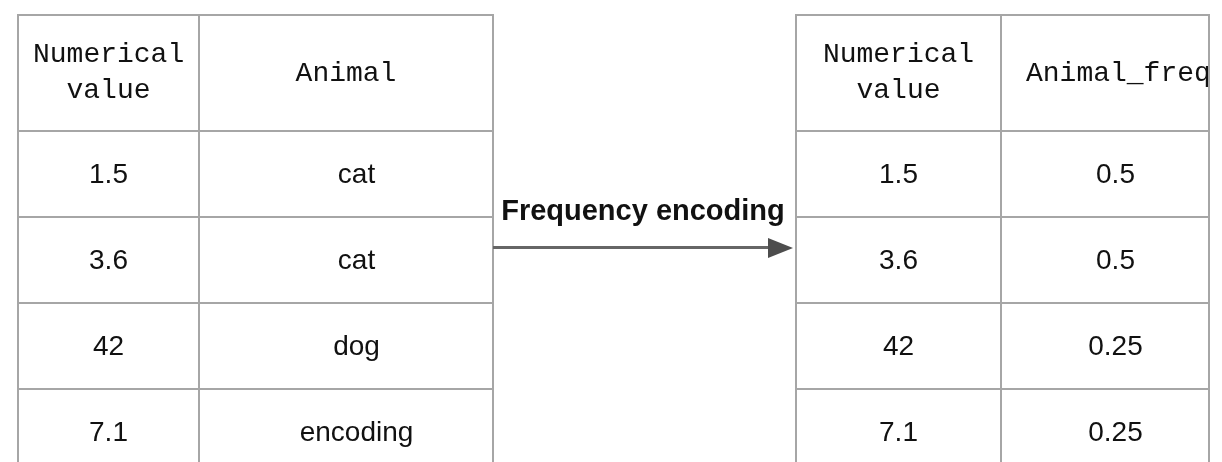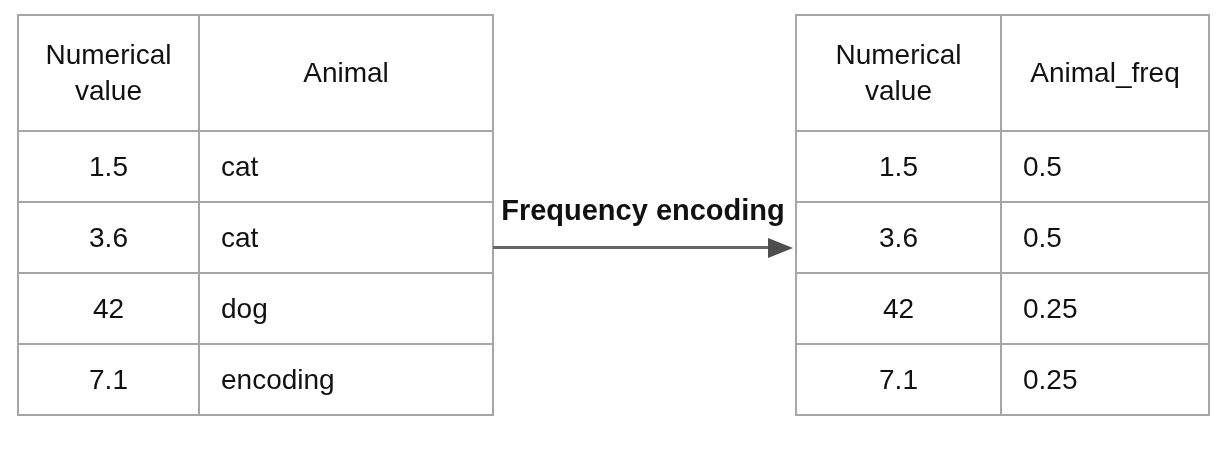--- a/index.html
+++ b/index.html
@@ -27,28 +27,28 @@
     table-layout: fixed;
     font-size: 28px;
     color: var(--text);
   }
   table.tbl th, table.tbl td {
     border: 2px solid var(--border);
     vertical-align: middle;
     font-weight: normal;
     overflow: hidden;
   }
-  table.tbl thead tr { height: 116px; }
-  table.tbl tbody tr { height: 71px; }
+  table.tbl thead tr { height: 116px; font-family: Liberation Mono, monospace; }
+  table.tbl tbody tr { height: 86px; }
   .tbl-left  { left: 17px;  width: 475px; }
   .tbl-right { left: 795px; width: 413px; }
   th.hc1 { text-align: center; padding: 0 14px; line-height: 1.28; }
   th.hc2 { text-align: center; padding: 0 24px; }
   td.num { text-align: center; padding: 0 6px; }
-  td.txt { text-align: left; padding: 0 0 0 21px; }
+  td.txt { text-align: center; padding: 0 0 0 21px; }
   
   .arrow-group { position: absolute; left: 493px; top: 0; width: 300px; height: 462px; }
   .arrow-label {
     position: absolute;
     left: 0; top: 193px;
     width: 300px;
     text-align: center;
     font-size: 29px;
     font-weight: bold;
     line-height: 34px;

